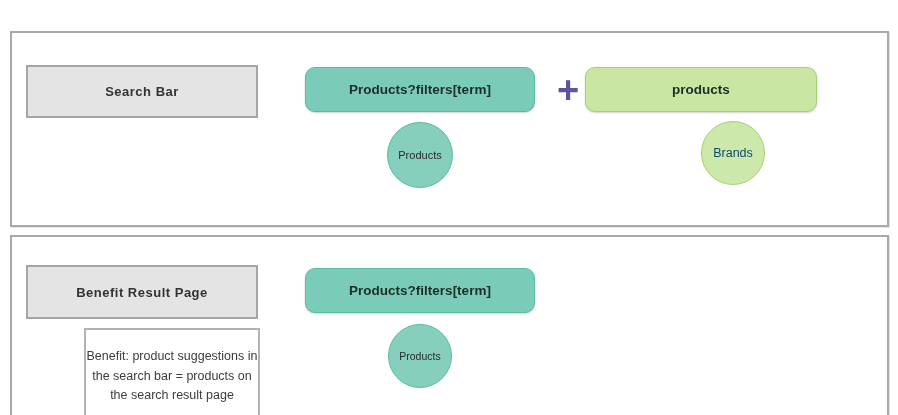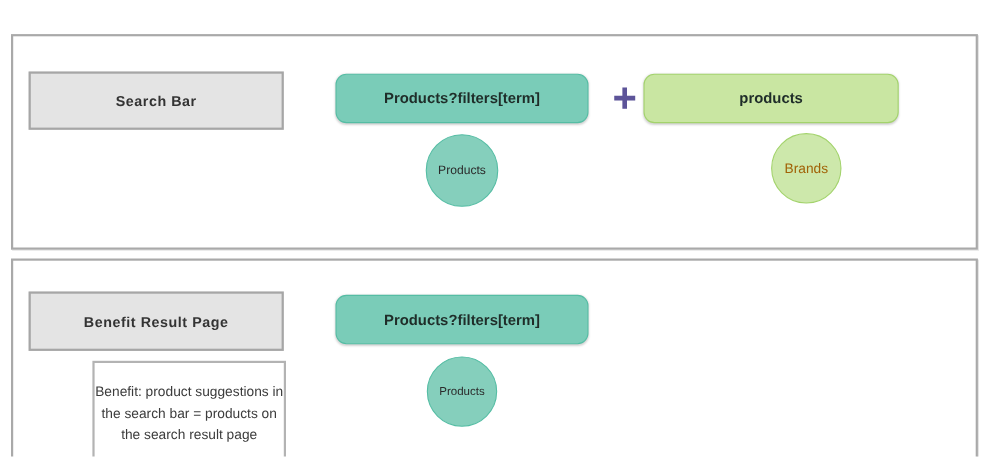--- a/index.html
+++ b/index.html
@@ -69,21 +69,21 @@
     text-align: center;
   }
   .circle.teal {
     background: var(--teal-circle-fill, #85cfbc);
     border: 1px solid var(--teal-border, #55bda4);
     color: #2b2b2b;
   }
   .circle.green {
     background: var(--green-circle-fill, #cde8ab);
     border: 1px solid var(--green-border, #a3d36c);
-    color: #a16207;
+    color: #0c4a6e;
   }
   .plus {
     position: absolute;
     display: flex;
     align-items: center;
     justify-content: center;
     color: var(--plus-purple, #5d5499);
     font-size: 38px;
     font-weight: bold;
     line-height: 1;

